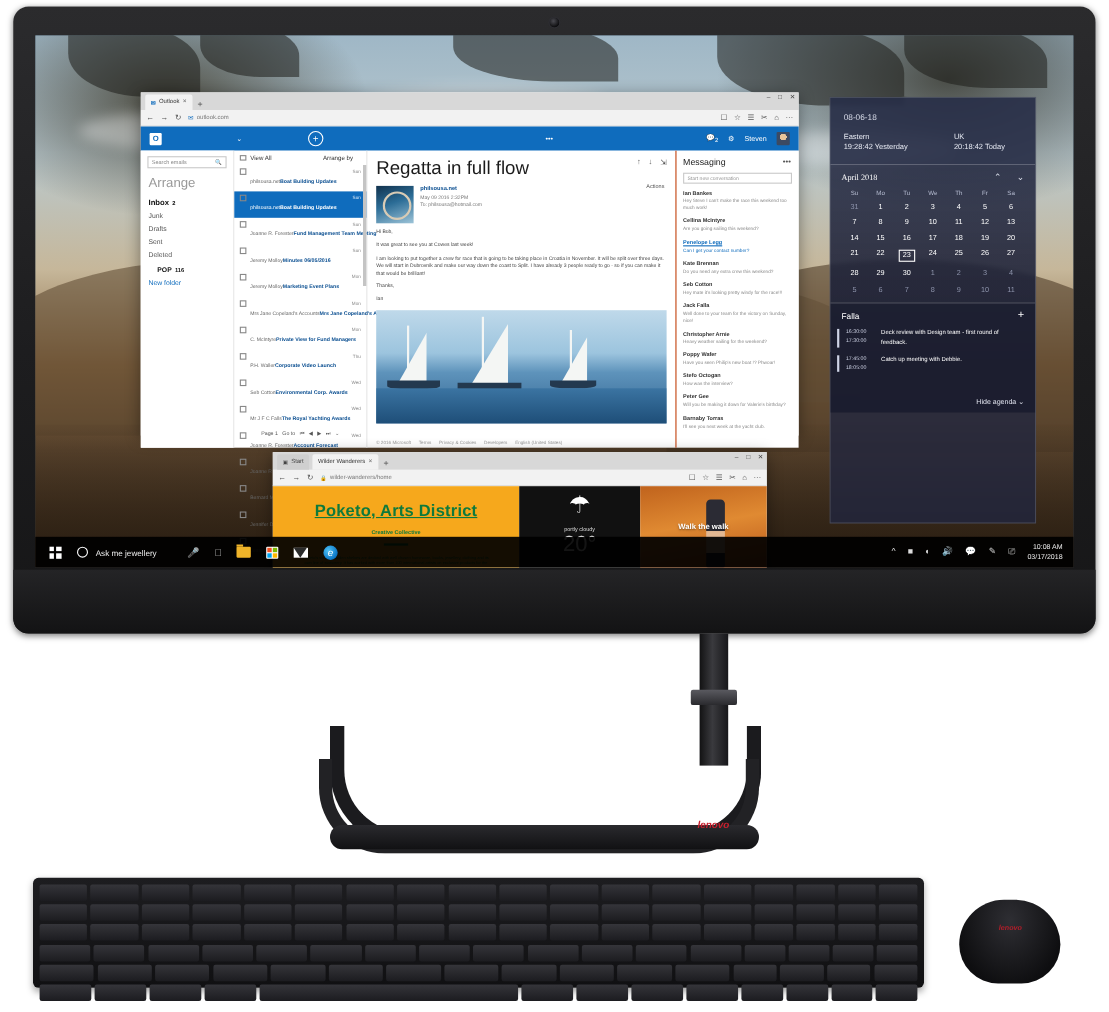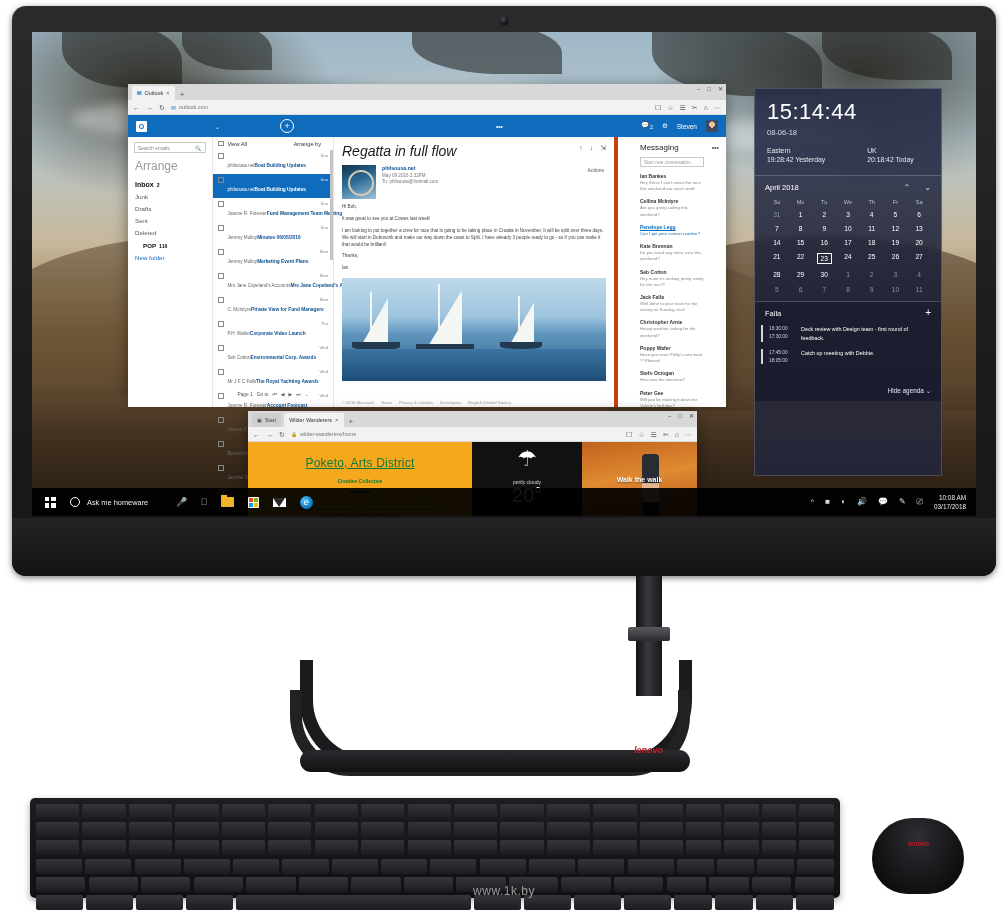--- a/index.html
+++ b/index.html
@@ -103,55 +103,55 @@
   .ol-from{ font-size:4.6px; color:#666; white-space:nowrap; overflow:hidden; text-overflow:ellipsis;}
   .ol-subj{ font-size:4.8px; color:#0b4f91; font-weight:bold; white-space:nowrap; overflow:hidden; text-overflow:ellipsis;}
   .ol-item.sel .ol-from, .ol-item.sel .ol-subj{ color:#fff; }
   .ol-time{ font-size:4.2px; color:#888; margin-left:2px; }
   .ol-item.sel .ol-time{ color:#dbe9f7; }
   .ol-scroll{ position:absolute; right:0; top:13px; width:3px; height:110px; background:#c4c4c4;}
   .ol-pager{ position:absolute; bottom:10px; left:0; width:100%; display:flex; align-items:center;
              justify-content:center; gap:4px; font-size:4.8px; color:#555;}
 
   .ol-read{ flex:1; padding:6px 8px; position:relative; overflow:hidden; }
-  .ol-subject{ font-size:14px; color:#1b1b1b; font-weight:300;font-style:italic; }
+  .ol-subject{ font-size:17px; color:#1b1b1b; font-weight:300; }
   .ol-acts{ position:absolute; right:8px; top:7px; display:flex; gap:7px; font-size:7px; color:#555;}
   .ol-sender-row{ display:flex; gap:6px; margin-top:6px; }
   .ol-senderimg{ width:34px; height:34px; flex:none;
     background:linear-gradient(160deg,#12324d,#2b6c96 45%,#9dc4d8);
     position:relative; overflow:hidden;}
   .ol-senderimg:after{ content:""; position:absolute; left:6px; top:5px; width:22px;height:22px;
     border:2.5px solid #d8cbb5; border-radius:50%;}
   .ol-sname{ font-size:5.2px; color:#0b4f91; font-weight:bold;}
   .ol-sdate{ font-size:4.6px; color:#777; margin-top:2px;}
   .ol-sto{ font-size:4.6px; color:#777; margin-top:1px;}
   .ol-actions{ position:absolute; right:10px; top:30px; font-size:5px; color:#555;}
   .ol-p{ font-size:4.6px; color:#444; margin-top:5px; line-height:1.5; }
   .ol-photo{ margin-top:6px; height:103px; position:relative; overflow:hidden;
     background:linear-gradient(180deg,#bfd9ea 0%, #9cc4de 38%, #5e93bb 55%, #2f628f 100%); }
   .sail{ position:absolute; background:#f4f6f4; }
   .hull{ position:absolute; background:#23394f; border-radius:0 0 40% 40%; }
   .ol-foot{ position:absolute; bottom:2px; left:8px; display:flex; gap:7px; font-size:4.2px; color:#999;}
 
-  .ol-msg{ width:112px; border-left:4px solid #c2410c; padding:6px 22px; position:relative;}
+  .ol-msg{ width:112px; border-left:1px solid #c2410c; padding:6px 6px; position:relative;}
   .msg-title{ font-size:8px; color:#222; font-weight:300;}
   .msg-dots{ position:absolute; right:7px; top:7px; font-size:7px; color:#555;}
   .msg-input{ height:10px; border:1px solid #c9c9c9; font-size:4.6px; color:#999;
               display:flex; align-items:center; padding:0 3px; margin-top:5px;}
   .msg-item{ margin-top:6px;}
   .msg-name{ font-size:5px; color:#333; font-weight:bold;}
   .msg-name.hl{ color:#0f6cbd; text-decoration:underline;}
   .msg-prev{ font-size:4.3px; color:#888; line-height:1.45; margin-top:1px;}
   .msg-prev.hl{ color:#0f6cbd;}
 
   
   #edge{ left:216px; top:379px; width:449px; height:137px; }
   .edge-page{ display:flex; height:106px; }
   .ww-left{ width:224px; background:#f6a81c; padding:14px 10px 0; text-align:center; position:relative;}
-  .ww-title{ font-size:12px; font-weight:normal; color:#0e7a3c; text-decoration:underline; letter-spacing:.2px;}
+  .ww-title{ font-size:15px; font-weight:bold; color:#0e7a3c; text-decoration:underline; letter-spacing:.2px;}
   .ww-sub{ font-size:5px; font-weight:bold; color:#0e7a3c; margin-top:8px;}
   .ww-rule{ width:22px; height:1.5px; background:#0e7a3c; margin:7px auto 0;}
   .ww-body{ font-size:3.6px; color:#0e7a3c; line-height:1.6; margin-top:9px; padding:0 14px;}
   .ww-mid{ width:110px; background:#111; position:relative; color:#fff; text-align:center;}
   .ww-cond{ font-size:5px; color:#ddd; margin-top:37px;}
   .ww-temp{ font-size:20px; font-weight:300; margin-top:-1px;}
   .ww-right{ flex:1; position:relative; overflow:hidden;
      background:linear-gradient(170deg,#c0631d 0%, #e08a32 35%, #b8561a 75%, #8c3d12 100%);}
   .ww-walk{ position:absolute; top:34px; width:100%; text-align:center; color:#fff;
             font-size:7px; font-weight:bold; text-shadow:0 1px 2px rgba(0,0,0,.5);}
@@ -164,21 +164,21 @@
      background:rgba(32,38,62,.80); backdrop-filter:blur(2px);
      border:1px solid rgba(255,255,255,.18); color:#fff; }
   .sp-clockbox{ padding:10px 12px 12px; border-bottom:1px solid rgba(255,255,255,.22);
      background:rgba(46,52,78,.55);}
   .sp-time{ font-size:22px; font-weight:300; letter-spacing:.5px;}
   .sp-date{ font-size:7.5px; color:#d7dbe8; margin-top:3px;}
   .sp-zones{ display:flex; gap:42px; margin-top:10px;}
   .sp-z-name{ font-size:6.8px; color:#e6e9f2;}
   .sp-z-time{ font-size:6.8px; color:#e6e9f2; margin-top:2px;}
   .sp-cal{ padding:7px 10px 6px; background:linear-gradient(180deg, rgba(34,40,66,.2), rgba(22,27,48,.45));}
-  .sp-calhead{ display:flex; align-items:center; font-size:7.5px; color:#fff;}
+  .sp-calhead{ display:flex; align-items:center; font-size:7.5px; color:#fff;font-family:Liberation Serif, serif;}
   .sp-navs{ margin-left:auto; display:flex; gap:14px; font-size:8px; color:#dfe3ef;}
   .sp-dow{ display:grid; grid-template-columns:repeat(7,1fr); margin-top:7px;}
   .sp-dow span{ text-align:center; font-size:5.6px; color:#b9bfd4;}
   .sp-grid{ display:grid; grid-template-columns:repeat(7,1fr); row-gap:2px; margin-top:3px;}
   .sp-d{ text-align:center; font-size:6.6px; color:#fff; padding:2.6px 0; position:relative;}
   .sp-d.mute{ color:#8d93ab; }
   .sp-d.today span{ display:inline-block; border:1.3px solid #fff; padding:1px 3px; }
   .sp-today{ border-top:1px solid rgba(255,255,255,.22); padding:6px 10px 0; background:rgba(14,18,38,.55);
              height:100px; position:relative;}
   .sp-todayhead{ display:flex; align-items:center; font-size:7.5px;}
@@ -576,21 +576,20 @@
           </div>
           <div class="ww-right">
             <div class="ww-figure"></div>
             <div class="ww-walk">Walk the walk</div>
           </div>
         </div>
       </div>
 
       <div id="sidepanel">
         <div class="sp-clockbox">
-          <div class="sp-time">15:14:44</div>
           <div class="sp-date">08-06-18</div>
           <div class="sp-zones">
             <div>
               <div class="sp-z-name">Eastern</div>
               <div class="sp-z-time">19:28:42 Yesterday</div>
             </div>
             <div>
               <div class="sp-z-name">UK</div>
               <div class="sp-z-time">20:18:42 Today</div>
             </div>
@@ -691,21 +690,21 @@
       <div id="taskbar">
         <span class="tb-start">
           <span class="tb-win">
               <i></i>
               <i></i>
               <i></i>
               <i></i>
             </span>
         </span>
         <span class="tb-cortana"></span>
-        <span class="tb-ask">Ask me homeware</span>
+        <span class="tb-ask">Ask me jewellery</span>
         <span class="tb-icons">
           <span class="tb-ic">🎤</span>
           <span class="tb-ic">⎕</span>
           <span class="tb-folder"></span>
           <span class="tb-store">
               <i></i>
               <i></i>
               <i></i>
               <i></i>
             </span>
@@ -849,14 +848,13 @@
         <div class="key" style="flex: 0.8 1 0%;"></div>
         <div class="key" style="flex: 0.8 1 0%;"></div>
         <div class="key" style="flex: 0.8 1 0%;"></div>
         <div class="key" style="flex: 0.8 1 0%;"></div>
       </div>
   </div>
 
   <div class="mouse"></div>
   <div class="mouse-logo">lenovo</div>
 
-  <div class="watermark">www.1k.by</div>
 </div>
 
 </body></html>

